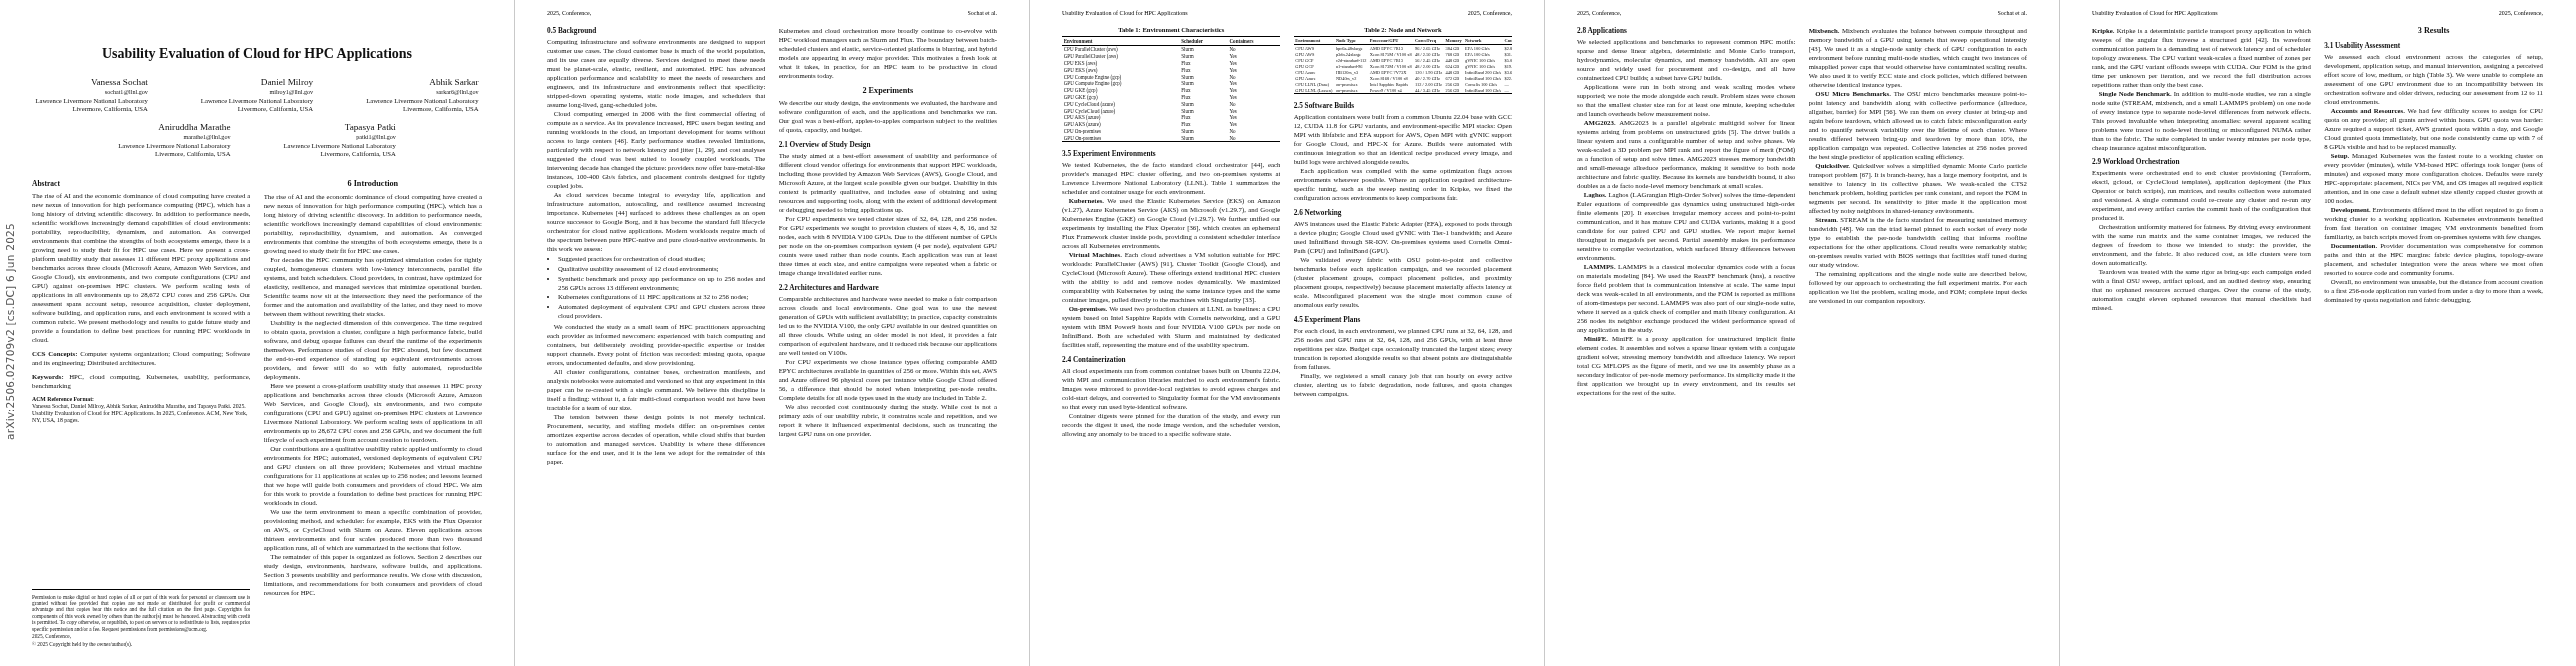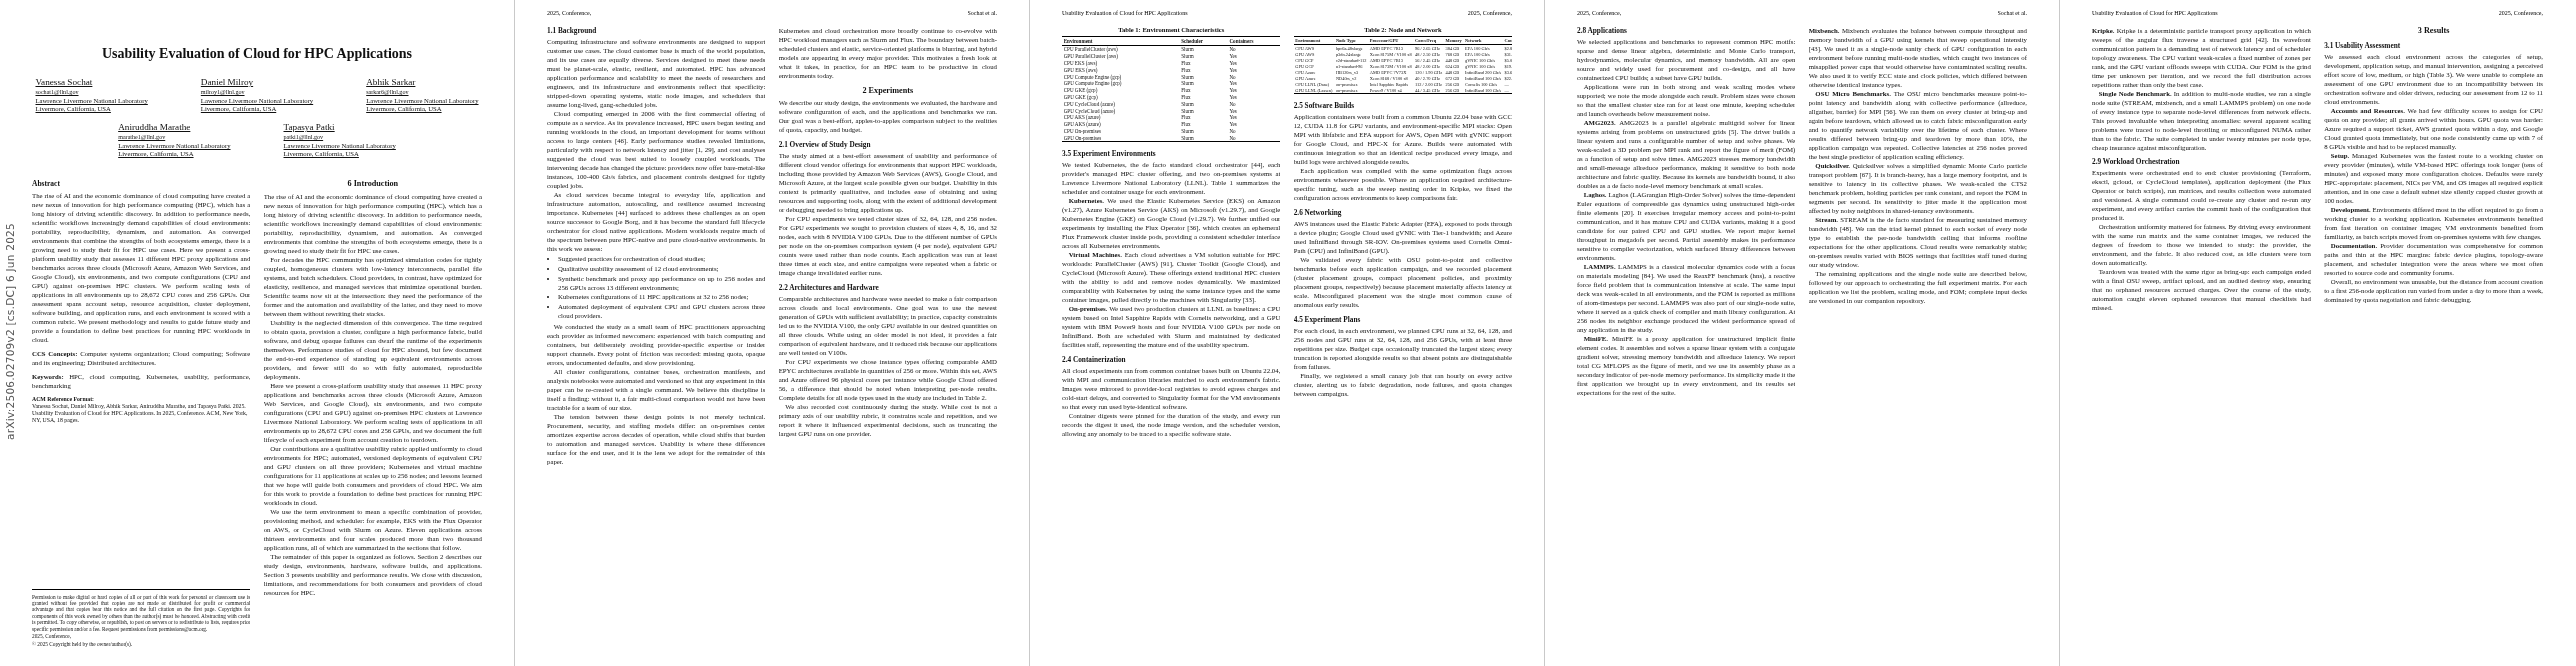--- a/index.html
+++ b/index.html
@@ -34,21 +34,21 @@
   .tcap{font-weight:bold;font-size:6.6px;text-align:center;margin:0 0 3.3px;line-height:7.5px;}
   table{width:100%;border-collapse:collapse;text-align:left;}
   th{font-weight:bold;border-top:0.7px solid #000;border-bottom:0.4px solid #000;padding:0.8px 1.7px;}
   td{padding:0.3px 1.7px;white-space:nowrap;}
   tbody tr:last-child td{border-bottom:0.7px solid #000;}
   .t1{font-size:5.1px;line-height:6.2px;}
   .t2{font-size:4.4px;line-height:5.4px;}
   .titleblock{text-align:center;margin:13.3px 0 12.2px;flex:none;}
   .title{font-size:14px;font-weight:bold;margin:6.7px 0 15.6px;line-height:16px;}
   .authrow{display:flex;justify-content:center;gap:53px;margin-bottom:9px;}
-  .auth{text-align:left;text-decoration:underline;}
+  .auth{text-align:right;}
   .aname{font-size:9.2px;line-height:10.6px;}
   .amail{font-size:6.1px;margin:1.1px 0;line-height:7.2px;}
   .aaffil{font-size:6.7px;line-height:8px;}
   .stamp{position:absolute;left:4.4px;top:440px;transform:rotate(-90deg);transform-origin:0 0;
          font-size:10.6px;color:#555;white-space:nowrap;font-family:"DejaVu Sans",sans-serif;letter-spacing:0.2px;}
 </style>
 </head>
 <body>
 
 <div class="canvas">
@@ -122,21 +122,21 @@
       </div>
     </div>
     <div class="page">
       <div class="runhead">
         <span>2025, Conference,</span>
         <span>Sochat et al.</span>
       </div>
       <div class="content">
         <div class="cols">
           <div class="col colL">
-            <div class="h2">1.1 Background</div>
+            <div class="h2">0.5 Background</div>
             <p class="noind">Computing infrastructure and software environments are designed to support customer use cases. The cloud customer base is much of the world population, and its use cases are equally diverse. Services designed to meet these needs must be planet-scale, elastic, resilient, and automated. HPC has advanced application performance and scalability to meet the needs of researchers and engineers, and its infrastructure and environments reflect that specificity: stripped-down operating systems, static node images, and schedulers that assume long-lived, gang-scheduled jobs.</p>
             <p>Cloud computing emerged in 2006 with the first commercial offering of compute as a service. As its prevalence increased, HPC users began testing and running workloads in the cloud, an important development for teams without access to large centers [46]. Early performance studies revealed limitations, particularly with respect to network latency and jitter [1, 29], and cost analyses suggested the cloud was best suited to loosely coupled workloads. The intervening decade has changed the picture: providers now offer bare-metal-like instances, 100-400 Gb/s fabrics, and placement controls designed for tightly coupled jobs.</p>
             <p>As cloud services became integral to everyday life, application and infrastructure automation, autoscaling, and resilience assumed increasing importance. Kubernetes [44] surfaced to address these challenges as an open source successor to Google Borg, and it has become the standard full lifecycle orchestrator for cloud native applications. Modern workloads require much of the spectrum between pure HPC-native and pure cloud-native environments. In this work we assess:</p>
             <ul class="blist">
               <li>Suggested practices for orchestration of cloud studies;</li>
               <li>Qualitative usability assessment of 12 cloud environments;</li>
               <li>Synthetic benchmark and proxy app performance on up to 256 nodes and 256 GPUs across 13 different environments;</li>
               <li>Kubernetes configurations of 11 HPC applications at 32 to 256 nodes;</li>
               <li>Automated deployment of equivalent CPU and GPU clusters across three cloud providers.</li>
             </ul>

